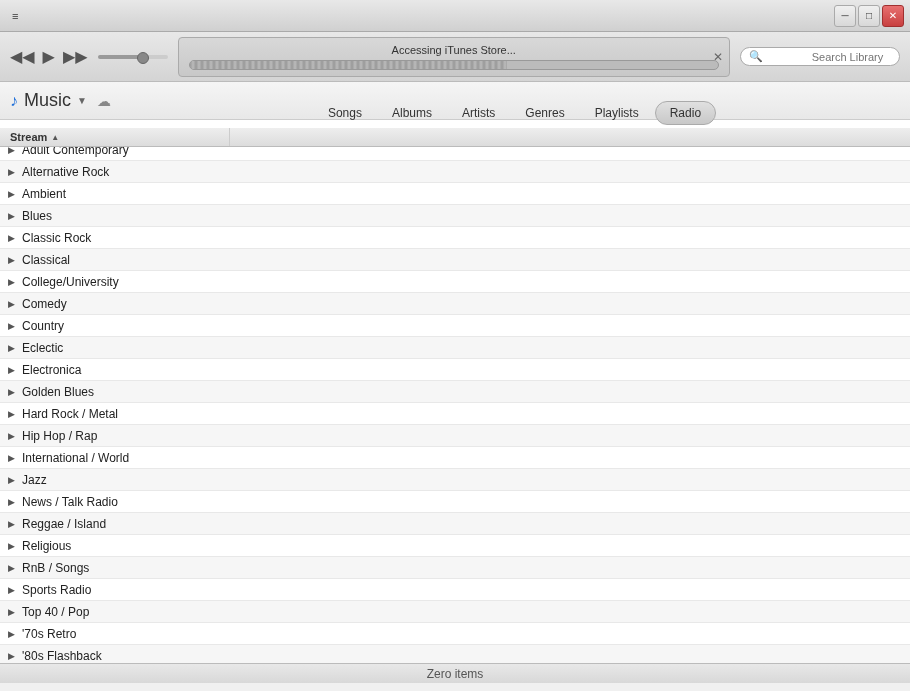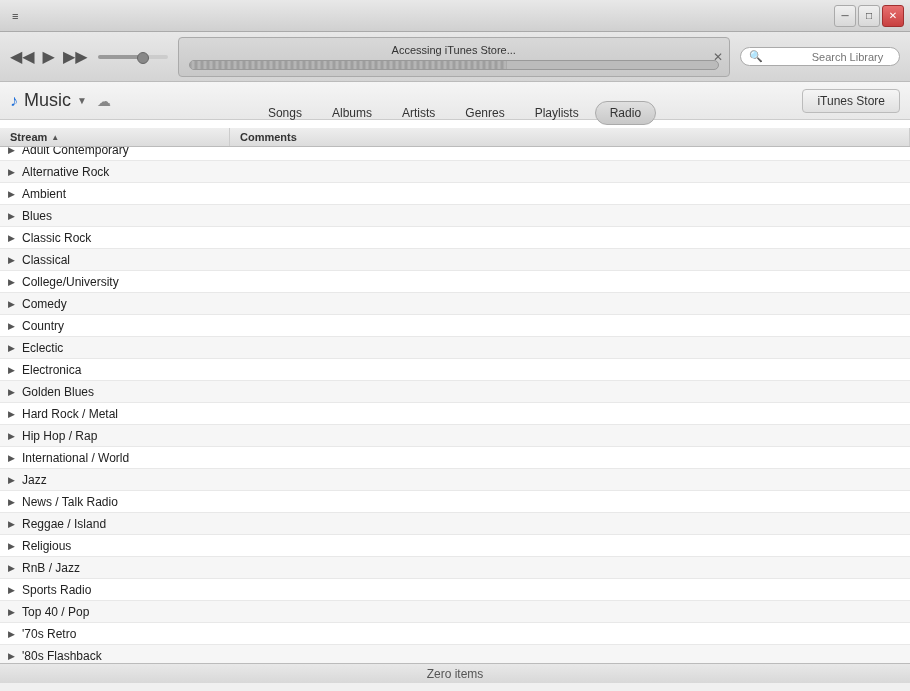--- a/index.html
+++ b/index.html
@@ -352,34 +352,28 @@
     <span class="cloud-icon">☁</span>
   </div>
   <div class="nav-center">
     <button class="nav-btn">Songs</button>
     <button class="nav-btn">Albums</button>
     <button class="nav-btn">Artists</button>
     <button class="nav-btn">Genres</button>
     <button class="nav-btn">Playlists</button>
     <button class="nav-btn active">Radio</button>
   </div>
-  <div class="nav-right">
-    <button class="itunes-store-btn">iTunes Store</button>
-  </div>
 </div>
 
 <div class="table-container">
   <div class="table-header">
     <div class="th th-stream">
       <span>Stream</span>
       <span class="sort-icon">▲</span>
     </div>
-    <div class="th th-comments">
-      <span>Comments</span>
-    </div>
   </div>
   <div class="table-body" id="table-body">
   <div class="table-row">
         <div class="td-stream">
           <span class="disclosure-triangle">▶</span>
           <span>Adult Contemporary</span>
         </div>
         <div class="td-comments"></div>
       </div>
       <div class="table-row">
@@ -504,21 +498,21 @@
       <div class="table-row">
         <div class="td-stream">
           <span class="disclosure-triangle">▶</span>
           <span>Religious</span>
         </div>
         <div class="td-comments"></div>
       </div>
       <div class="table-row">
         <div class="td-stream">
           <span class="disclosure-triangle">▶</span>
-          <span>RnB / Jazz</span>
+          <span>RnB / Songs</span>
         </div>
         <div class="td-comments"></div>
       </div>
       <div class="table-row">
         <div class="td-stream">
           <span class="disclosure-triangle">▶</span>
           <span>Sports Radio</span>
         </div>
         <div class="td-comments"></div>
       </div>

